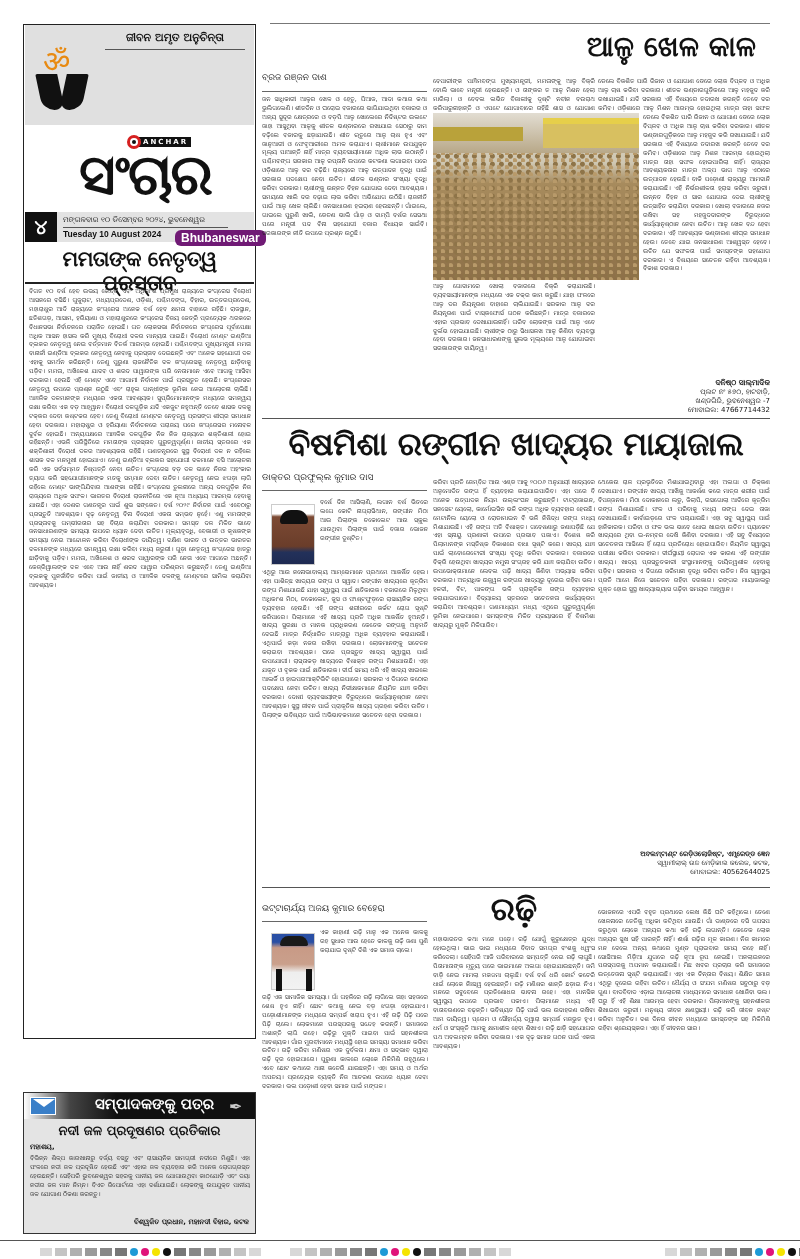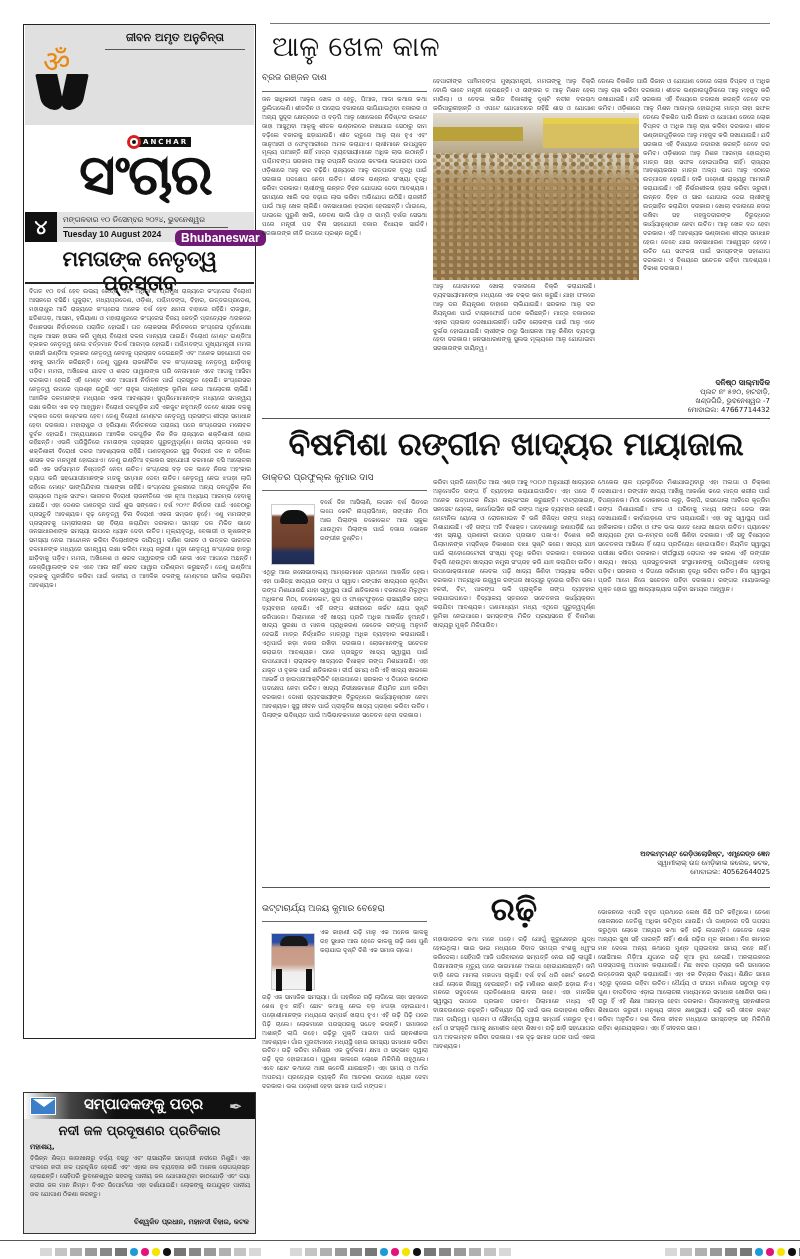--- a/index.html
+++ b/index.html
@@ -39,29 +39,29 @@
   .lead-head { left: 25px; top: 247px; width: 229px; text-align: center; font-size: 21px; font-weight: bold; letter-spacing: -0.5px; }
   .lead-rule { left: 25px; top: 282px; width: 229px; height: 2px; background: #222; }
   .col-text { font-size: 6.2px; line-height: 8.9px; color: #222; text-align: justify; overflow: hidden; }
   .lead-body { left: 29px; top: 287px; width: 222px; height: 750px; }
 
   
   .letter { left: 23px; top: 1092px; width: 233px; height: 142px; border: 1px solid #333; background: #e4e4e4; }
   .letter-band { position: absolute; left: 0; top: 0; width: 231px; height: 26px; background: linear-gradient(90deg, #fff 0%, #444 20%, #111 40%, #111 100%); }
   .envelope { position: absolute; left: 6px; top: 4px; width: 26px; height: 18px; background: #3a7fc8; border: 1px solid #fff; }
   .envelope:before { content: ""; position: absolute; left: 2px; top: 1px; border-left: 11px solid transparent; border-right: 11px solid transparent; border-top: 8px solid #fff; }
-  .letter-title { position: absolute; left: 60px; top: 2px; width: 130px; text-align: left; color: #fff; font-size: 15px; font-weight: bold; }
+  .letter-title { position: absolute; left: 60px; top: 2px; width: 130px; text-align: right; color: #fff; font-size: 15px; font-weight: bold; }
   .pen { position: absolute; left: 205px; top: 4px; width: 20px; height: 18px; color: #ccc; font-size: 16px; }
   .letter-head { position: absolute; left: 0; top: 30px; width: 231px; text-align: center; font-size: 13px; font-weight: bold; }
   .salutation { position: absolute; left: 6px; top: 50px; font-size: 7px; font-weight: bold; }
   .letter-body { position: absolute; left: 6px; top: 61px; width: 220px; height: 62px; }
   .letter-sign { position: absolute; right: 6px; top: 125px; font-size: 7px; font-weight: bold; }
 
   
-  .aloo-head { left: 272px; top: 30px; width: 500px; text-align: left; font-size: 28px; font-weight: normal; }
+  .aloo-head { left: 256px; top: 30px; width: 500px; text-align: right; font-size: 28px; font-weight: bold; }
   .byline { font-size: 9px; font-weight: normal; }
   .byline-rule { height: 1px; background: #666; }
   .aloo-byline { left: 262px; top: 72px; }
   .aloo-brule { left: 262px; top: 91px; width: 165px; }
   .aloo-c1 { left: 262px; top: 95px; width: 165px; height: 315px; }
   .aloo-c2 { left: 433px; top: 77px; width: 162px; height: 35px; }
   .aloo-c2b { left: 433px; top: 282px; width: 162px; height: 128px; }
   .aloo-c3b { left: 598px; top: 77px; width: 172px; height: 215px; }
   .photo { left: 433px; top: 113px; width: 206px; height: 167px; overflow: hidden;
     background:

